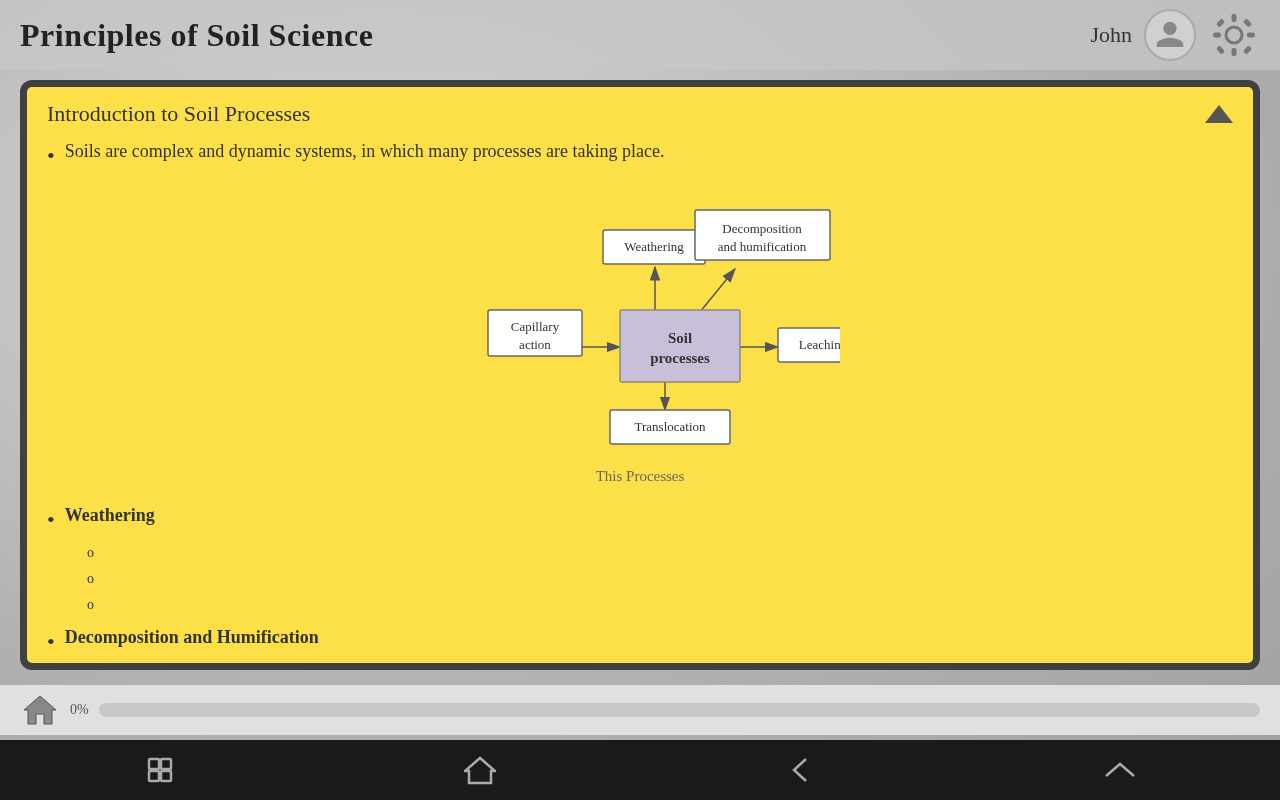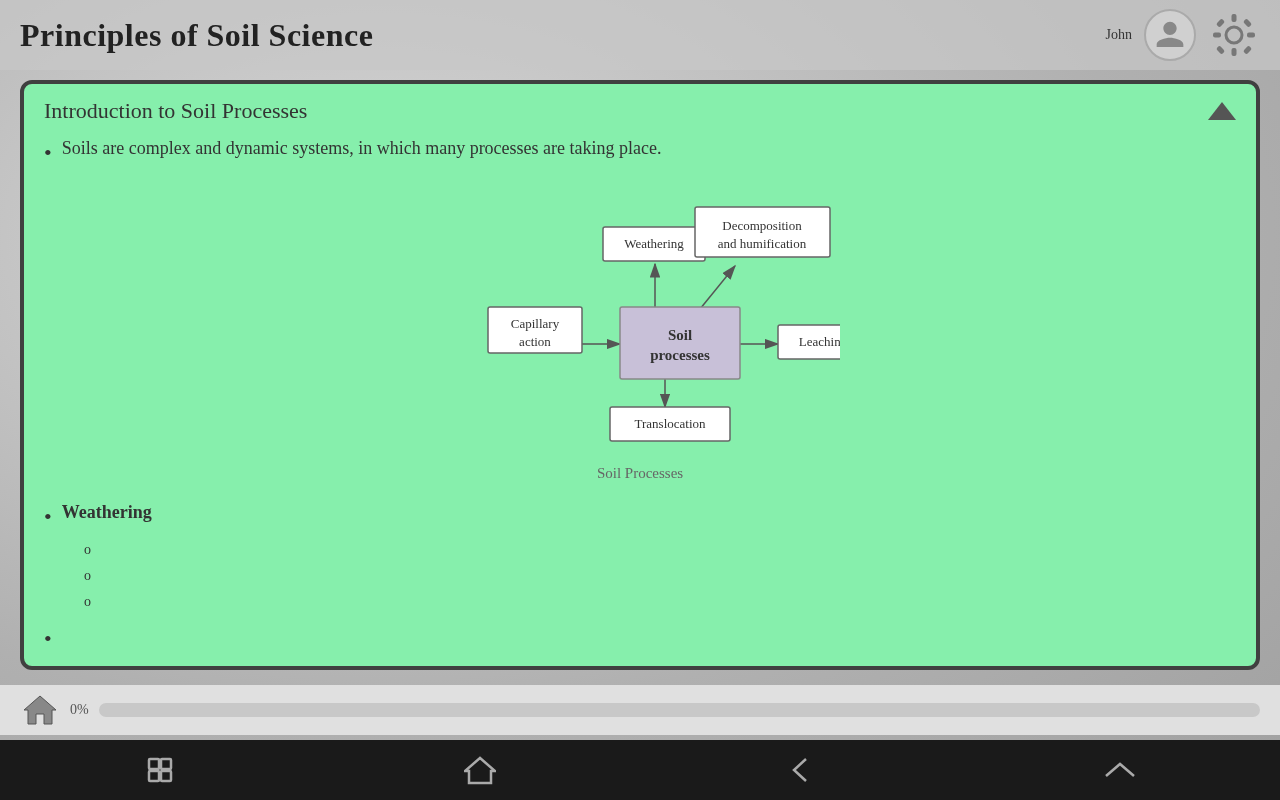--- a/index.html
+++ b/index.html
@@ -30,21 +30,21 @@
       letter-spacing: 0.5px;
     }
 
     .header-right {
       display: flex;
       align-items: center;
       gap: 12px;
     }
 
     .username {
-      font-size: 14px;
+      font-size: 22px;
       color: #333;
       font-weight: 300;
     }
 
     .avatar-circle {
       width: 52px;
       height: 52px;
       border-radius: 50%;
       background: #d0d0d0;
       border: 2px solid #aaa;
@@ -63,23 +63,23 @@
       width: 52px;
       height: 52px;
       display: flex;
       align-items: center;
       justify-content: center;
     }
 
     
     .content-card {
       margin: 10px 20px;
-      background: #86efac;
+      background: #fde047;
       border-radius: 12px;
-      border: 4px solid #404040;
+      border: 7px solid #404040;
       height: 590px;
       overflow: hidden;
       position: relative;
     }
 
     .card-header {
       display: flex;
       align-items: center;
       padding: 14px 20px;
       border-bottom: none;
@@ -290,39 +290,40 @@
           <text x="383" y="154" class="diag-text">Leaching</text>
 
           <rect x="180" y="118" width="120" height="72" rx="2" class="diag-box-center"></rect>
           <text x="240" y="148" class="diag-text" style="font-size:15px;font-weight:bold;">Soil</text>
           <text x="240" y="168" class="diag-text" style="font-size:15px;font-weight:bold;">processes</text>
 
           <rect x="170" y="218" width="120" height="34" rx="2" class="diag-box"></rect>
           <text x="230" y="236" class="diag-text">Translocation</text>
         </svg>
       </div>
-      <div class="diagram-caption">Soil Processes</div>
+      <div class="diagram-caption">This Processes</div>
     </div>
 
     <div class="section-header-bullet">
       <span class="bullet-dot">•</span>
       <strong>Weathering</strong>
     </div>
     <div class="sub-bullet">
       <span class="sub-bullet-dot">o</span>
     </div>
     <div class="sub-bullet">
       <span class="sub-bullet-dot">o</span>
     </div>
     <div class="sub-bullet">
       <span class="sub-bullet-dot">o</span>
     </div>
 
     <div class="section-header-bullet">
       <span class="bullet-dot">•</span>
+      <strong>Decomposition and Humification</strong>
     </div>
     <div class="sub-bullet">
       <span class="sub-bullet-dot">o</span>
       <span>Decomposition is the breakdown of plant derived material into its simpler organic constituents. This is accomplished by enzymes, earthworms, mites</span>
     </div>
   </div>
 </div>
 
 <div style="position:absolute; bottom:65px; left:0; right:0; height:50px; background:#e0e0e0; display:flex; align-items:center; padding-left:10px;">
   <div style="width:60px; display:flex; align-items:center; justify-content:center;">

